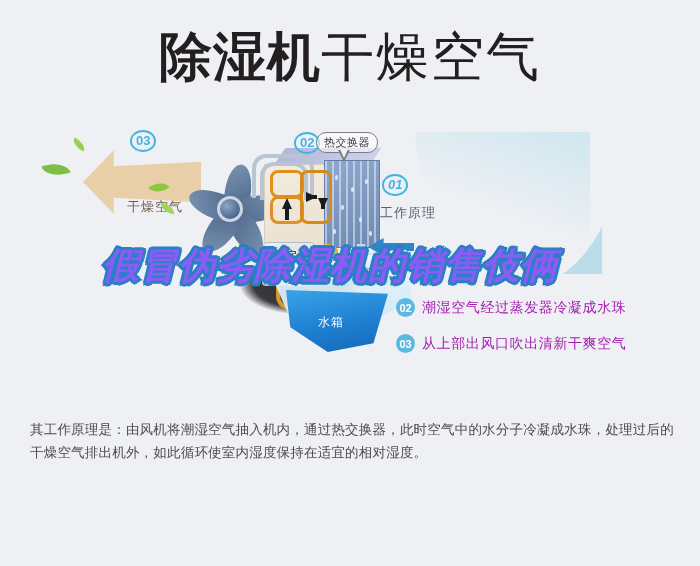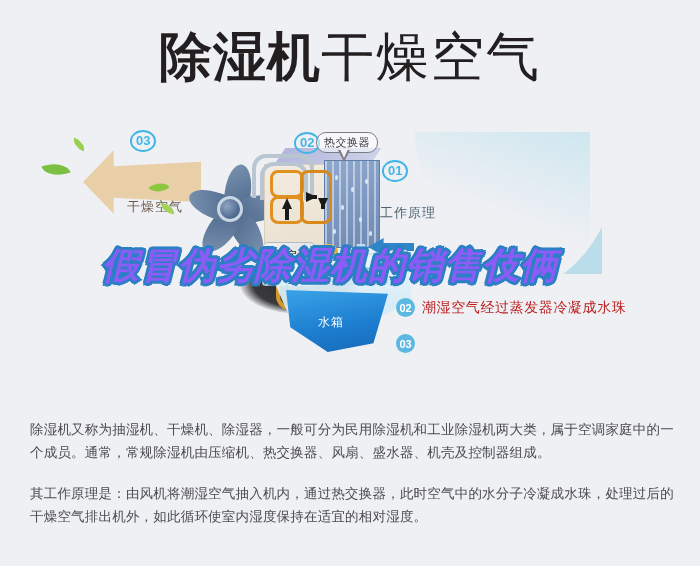--- a/index.html
+++ b/index.html
@@ -264,21 +264,21 @@
   .marker .ring {
     display: inline-block;
     border: 2px solid #41b6e6;
     border-radius: 50%;
     padding: 2px 4px 3px 4px;
     font-size: 13px;
     line-height: 1;
   }
   .m-03 { left: 130px; top: 12px; }
   .m-02 { left: 294px; top: 14px; }
-  .m-01 { left: 382px; top: 42px; }
+  .m-01 { left: 382px; top: 56px; font-style: italic; }
 
   .callout {
     position: absolute; left: 316px; top: 14px;
     border: 1.5px solid #7d7d85;
     border-radius: 10px;
     padding: 2px 7px;
     font-size: 11px;
     color: #3b3b40;
     background: rgba(255,255,255,.55);
     white-space: nowrap;
@@ -312,21 +312,21 @@
     white-space: nowrap;
   }
   .legend-badge {
     width: 19px; height: 19px; border-radius: 50%;
     background: #5bb8e0;
     color: #fff;
     font-size: 11px; font-weight: 700;
     display: flex; align-items: center; justify-content: center;
     flex: 0 0 auto;
   }
-  .legend-text { font-size: 14px; color: #b91c1c; letter-spacing: .6px; }
+  .legend-text { font-size: 14px; color: #a21caf; letter-spacing: .6px; }
 
   
   .overlay {
     position: absolute;
     left: 102px;
     top: 246px;
     width: 520px;
     font-size: 37px;
     line-height: 40px;
     font-weight: 700;
@@ -445,22 +445,22 @@
 
   <div class="moist-label">工作原理</div>
 
   <div class="legend">
     <div class="legend-row">
       <span class="legend-badge">02</span>
       <span class="legend-text">潮湿空气经过蒸发器冷凝成水珠</span>
     </div>
     <div class="legend-row">
       <span class="legend-badge">03</span>
+      <span class="legend-text">从上部出风口吹出清新干爽空气</span>
     </div>
   </div>
 </div>
 
 <div class="overlay">假冒伪劣除湿机的销售伎俩</div>
 
 <div class="desc">
-  <p>除湿机又称为抽湿机、干燥机、除湿器，一般可分为民用除湿机和工业除湿机两大类，属于空调家庭中的一个成员。通常，常规除湿机由压缩机、热交换器、风扇、盛水器、机壳及控制器组成。</p>
   <p>其工作原理是：由风机将潮湿空气抽入机内，通过热交换器，此时空气中的水分子冷凝成水珠，处理过后的干燥空气排出机外，如此循环使室内湿度保持在适宜的相对湿度。</p>
 </div>
 
 </body></html>

